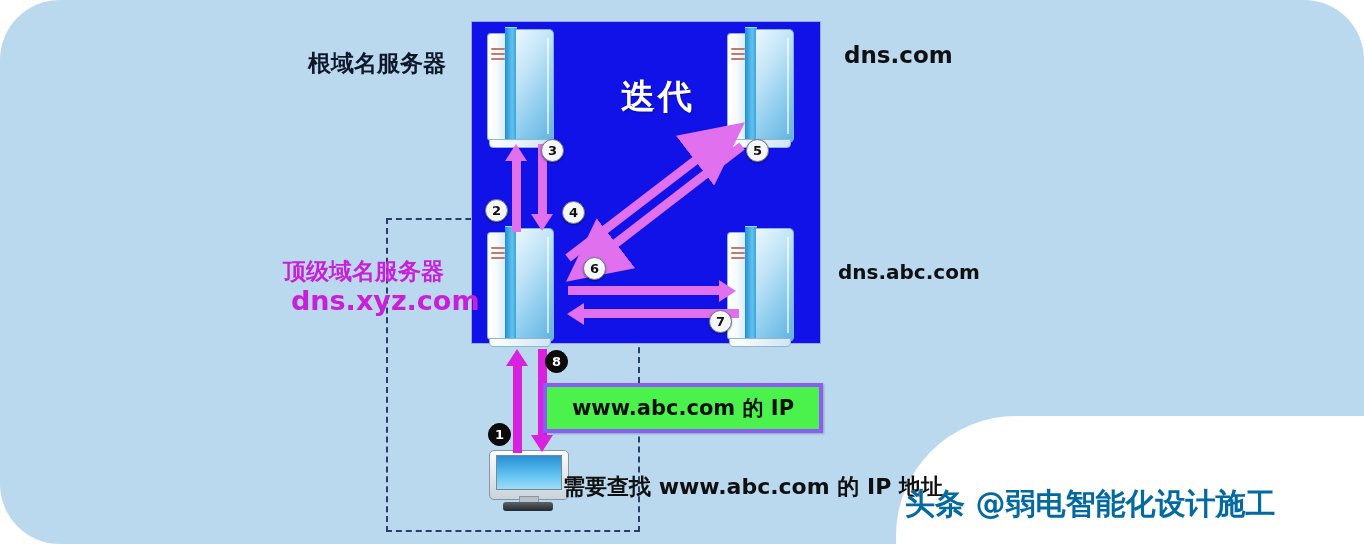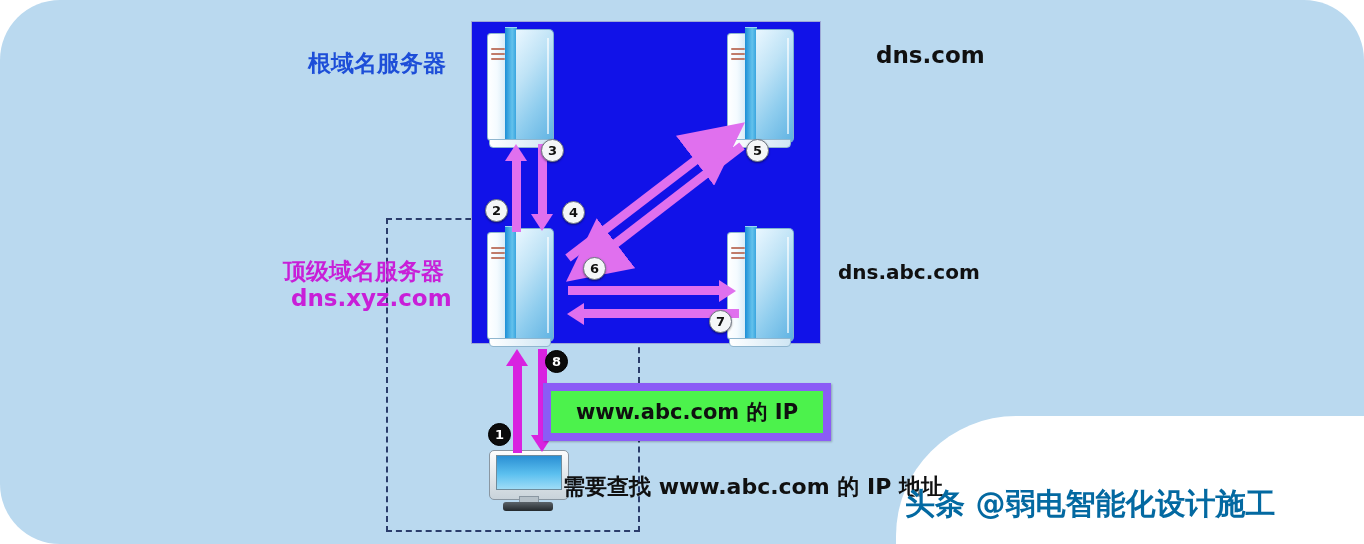--- a/index.html
+++ b/index.html
@@ -100,32 +100,32 @@
     font-size:13px;font-weight:bold;line-height:1;
     font-family:"DejaVu Sans","Liberation Sans",sans-serif;
   }
   .badge.light{background:#f4f6f8;color:#101010;border:1px solid #6d7480;box-shadow:0 1px 2px rgba(0,0,0,.4);}
   .badge.dark{background:#0b0b0b;color:#ffffff;border:1px solid #000000;}
 
   
   .lbl{position:absolute;font-weight:bold;line-height:1.18;white-space:nowrap;}
   .lbl .cn{font-family:"DejaVu Sans","Liberation Sans",sans-serif;}
   .lbl .en{font-family:"DejaVu Sans","Liberation Sans",sans-serif;}
-  #lbl-root{left:308px;top:50px;font-size:23px;color:#1d4ed8;}
+  #lbl-root{left:308px;top:50px;font-size:23px;color:#0f172a;}
   #lbl-tld{left:840px;top:42px;font-size:23px;color:#101010;text-align:left;}
-  #lbl-tld .en{font-size:23px;display:block;margin-left:36px;}
+  #lbl-tld .en{font-size:23px;display:block;margin-left:4px;}
   #lbl-auth{left:838px;top:261px;font-size:23px;color:#101010;}
   #lbl-auth .en{font-size:20px;display:block;}
   #lbl-local{left:283px;top:258px;font-size:23px;color:#c81fd8;}
-  #lbl-local .en{font-size:23px;display:block;margin-left:8px;color:#c81fd8;}
+  #lbl-local .en{font-size:27px;display:block;margin-left:8px;color:#c81fd8;}
 
   
   #ip-box{
     position:absolute;left:543px;top:383px;width:272px;height:42px;
-    background:#4cf24c;border:8px solid #8b5cf6;
+    background:#4cf24c;border:4px solid #8b5cf6;
     display:flex;align-items:center;justify-content:center;
     font-size:21px;font-weight:bold;color:#101010;
     font-family:"DejaVu Sans","Liberation Sans",sans-serif;
     box-shadow:1px 1px 2px rgba(0,0,0,.25);
   }
 
   #caption{
     position:absolute;left:563px;top:472px;font-size:22px;font-weight:bold;color:#101010;
     font-family:"DejaVu Sans","Liberation Sans",sans-serif;white-space:nowrap;
   }
@@ -149,20 +149,21 @@
 </head>
 <body>
 
 <div id="stage">
 
   <div id="bg-panel"></div>
 
   <div id="dash-box"></div>
 
   <div id="blue-box"></div>
+  <div id="iter-label">迭代</div>
 
   <div class="server" style="left:487px;top:27px;">
     <div class="srv-side">
         <div class="srv-vents">
           <i></i>
           <i></i>
           <i></i>
         </div>
       </div>
     <div class="srv-front"></div>

